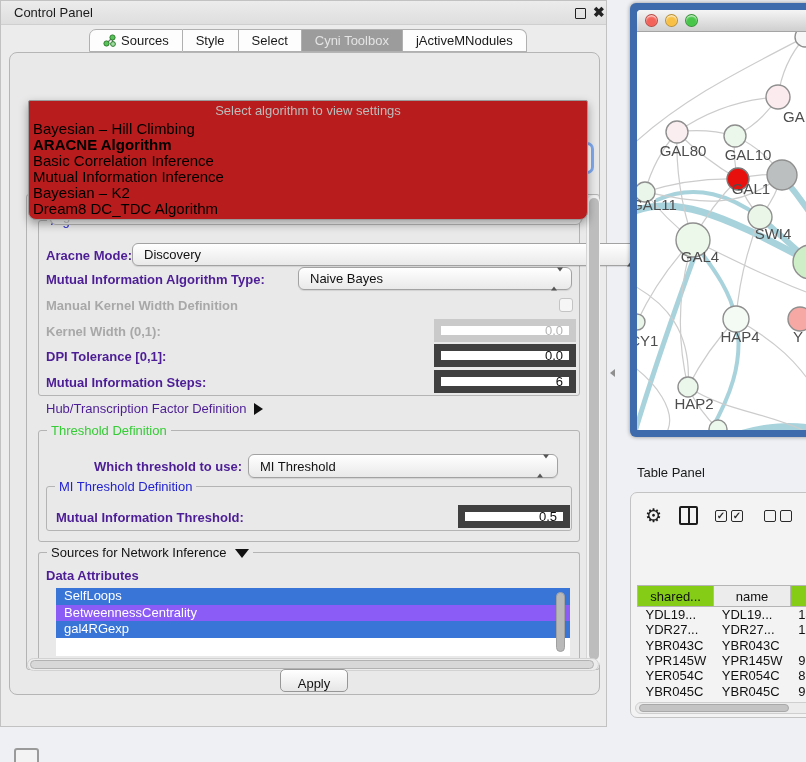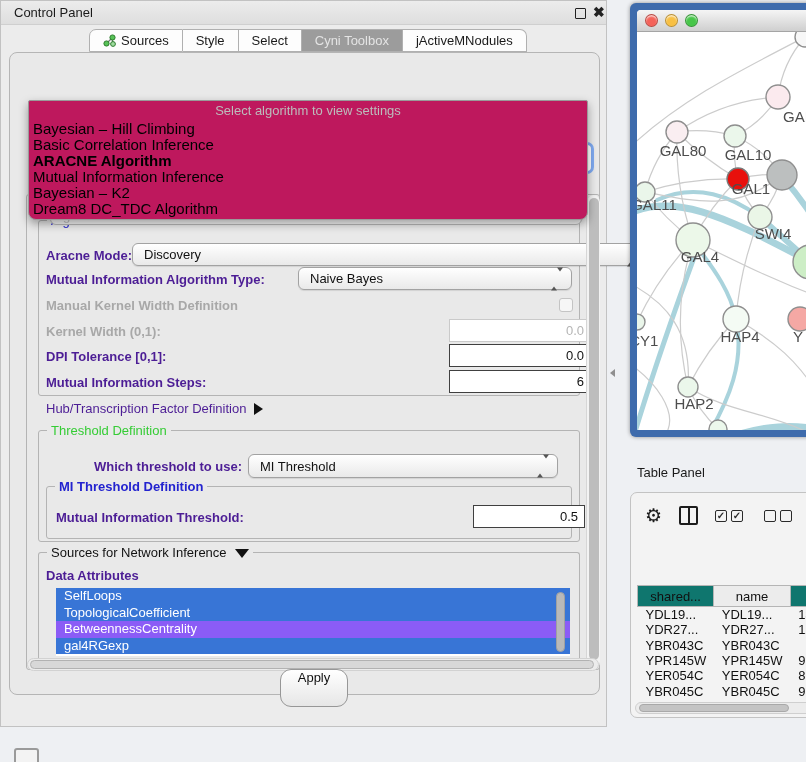--- a/index.html
+++ b/index.html
@@ -34,21 +34,21 @@
 
   
   #ghost-combo { position:absolute; left:40px; top:140px; width:532px; height:32px;
                  border:1px solid #b9b9b9; border-radius:6px; background:#f6f6f6; z-index:5; }
   #ghost-combo span { position:absolute; left:12px; top:14px; color:#c2c2c2; font-size:13px; }
   #focus-combo { position:absolute; left:548px; top:89px; width:36px; height:32px;
                  border:3px solid #7faaf0; border-radius:7px; background:#fff; z-index:4; }
 
   
   #algo-popup { position:absolute; left:18px; top:47px; width:560px; z-index:20;
-                background:#be185d; border:1px solid #9a9a9a; border-radius:2px 2px 8px 8px;
+                background:#b91c1c; border:1px solid #9a9a9a; border-radius:2px 2px 8px 8px;
                 box-shadow:0 4px 10px rgba(0,0,0,.35); padding-bottom:2px; }
   #popup-placeholder { height:20px; line-height:20px; text-align:center; color:#bcbcbc; font-size:13px; }
   .popup-item { height:16px; line-height:16px; padding-left:4px; font-size:15px; color:#000; white-space:nowrap; }
   .popup-item.bold { font-weight:bold; }
 
   
   .groupbox { position:absolute; border:1px solid #b4b4b4; border-radius:3px; }
   .gb-title { position:absolute; top:-8px; left:8px; background:#e9e9e9; padding:0 4px;
               font-size:13px; white-space:nowrap; }
   .t-blue { color:#2323cf; }
@@ -60,22 +60,22 @@
 
   .combo { position:absolute; border:1px solid #a2a2a2; border-radius:6px;
            background:linear-gradient(#ffffff,#e9e9e9); box-shadow:0 1px 1px rgba(0,0,0,.1);
            display:flex; align-items:center; padding-left:11px; font-size:13px; }
   .arrows { position:absolute; right:8px; top:50%; transform:translateY(-50%); }
   .arr-up { width:0;height:0;border-left:3.5px solid transparent;border-right:3.5px solid transparent;
             border-bottom:4.5px solid #555; margin-bottom:2px; }
   .arr-dn { width:0;height:0;border-left:3.5px solid transparent;border-right:3.5px solid transparent;
             border-top:4.5px solid #555; }
 
-  .field { position:absolute; border:1px solid #404040; background:#fff; font-size:13px;
-           display:flex; align-items:center; justify-content:flex-end; padding-right:6px;margin-left:15px; }
+  .field { position:absolute; border:7px solid #404040; background:#fff; font-size:13px;
+           display:flex; align-items:center; justify-content:flex-end; padding-right:6px; }
   .field.disabled { border-color:#cacaca; color:#b5b5b5; }
 
   #kernel-checkbox { position:absolute; left:549px; top:297px; width:14px; height:14px;
                      border:1px solid #c4c4c4; border-radius:3px; background:#f6f6f6; }
 
   .expander-arrow-right { display:inline-block; width:0; height:0; margin-left:8px;
         border-top:6px solid transparent; border-bottom:6px solid transparent; border-left:9px solid #111;
         vertical-align:-2px; }
   .expander-arrow-down { display:inline-block; width:0; height:0; margin-left:8px;
         border-left:7px solid transparent; border-right:7px solid transparent; border-top:9px solid #111;
@@ -91,24 +91,24 @@
   
   #settings-vscroll-track { position:absolute; left:576px; top:193px; width:14px; height:474px;
                             background:#f3f3f3; border-left:1px solid #d6d6d6; border-radius:7px; }
   #settings-vscroll-thumb { position:absolute; left:2px; top:3px; width:10px; height:462px;
                             background:#bdbdbd; border-radius:6px; }
   #settings-hscroll-track { position:absolute; left:17px; top:656px; width:572px; height:13px;
                             background:#ececec; border:1px solid #d2d2d2; border-radius:7px; }
   #settings-hscroll-thumb { position:absolute; left:2px; top:1px; width:564px; height:9px;
                             background:#d8d8d8; border:1px solid #b2b2b2; border-radius:5px; }
 
-  #apply-btn { position:absolute; left:270px; top:667px; width:68px; height:38px;
-               border:1px solid #979797; border-radius:11px;
+  #apply-btn { position:absolute; left:270px; top:667px; width:68px; height:23px;
+               border:1px solid #979797; border-radius:5px;
                background:linear-gradient(#ffffff,#e6e6e6); font-size:13px;
-               display:flex; align-items:flex-start; justify-content:center; }
+               display:flex; align-items:flex-end; justify-content:center; }
 
   
   #net-window { position:absolute; left:630px; top:3px; width:200px; height:434px;
                 background:#3e6bac; border-radius:6px; padding:7px;
                 box-shadow:0 0 4px rgba(0,0,0,.4); }
   #net-inner { width:100%; height:100%; background:#fff; border-radius:4px 4px 0 0; overflow:hidden; }
   #net-titlebar { height:22px; background:linear-gradient(#f5f5f5,#cfcfcf);
                   border-bottom:1px solid #a5a5a5; display:flex; align-items:center; padding-left:8px; gap:7px; }
   .traffic { width:13px; height:13px; border-radius:50%; border:1px solid rgba(0,0,0,.25);
              box-shadow:inset 0 1.5px 1.5px rgba(255,255,255,.7); }
@@ -130,21 +130,21 @@
   .tb-ico { display:flex; align-items:center; }
   #gear-ico { font-size:19px; color:#1c1c1c; line-height:19px; }
   #split-ico { width:19px; height:19px; border:2px solid #1c1c1c; border-radius:2px; position:relative; }
   #split-ico:after { content:""; position:absolute; left:6.5px; top:0; width:2px; height:15px; background:#1c1c1c; }
   .cb { width:12px; height:12px; border:1.6px solid #2a2a2a; border-radius:2px; margin-right:4px;
         font-size:10px; line-height:9px; text-align:center; color:#2a2a2a; font-weight:bold; }
 
   #yeast-table { position:absolute; left:6px; top:46px; width:240px; border-collapse:collapse; }
   #yeast-table th { height:21px; border:1px solid #b5b5b5; background:#ececec;
                     font-size:13px; font-weight:normal; text-align:center; }
-  #yeast-table th.hl { background:#0f766e; }
+  #yeast-table th.hl { background:#84cc16; }
   #yeast-table td { height:15.4px; font-size:13px; padding:0 0 0 8px; white-space:nowrap; }
   #table-clip { position:absolute; left:0; top:46px; width:220px; height:162px; overflow:hidden; }
   #table-hscroll { position:absolute; left:4px; top:209px; width:212px; height:12px;
                    background:#ececec; border:1px solid #cfcfcf; border-radius:6px; }
   #table-hscroll-thumb { position:absolute; left:3px; top:1px; width:150px; height:8px;
                          background:#c4c4c4; border:1px solid #a9a9a9; border-radius:4px; }
 
   
   #mini-icon { position:absolute; left:14px; top:748px; width:25px; height:18px;
                border:2px solid #9a9a9a; border-radius:3px; background:#f3f3f3; }
@@ -190,22 +190,22 @@
 
     <div id="focus-combo"></div>
     <div id="ghost-combo">
       <span>gal-filtered sif default node</span>
     </div>
 
     <div id="algo-popup">
       <div id="popup-placeholder">Select algorithm to view settings</div>
       <div id="popup-list">
           <div class="popup-item">Bayesian – Hill Climbing</div>
+          <div class="popup-item bold">ARACNE Algorithm</div>
           <div class="popup-item">Basic Correlation Inference</div>
-          <div class="popup-item bold">ARACNE Algorithm</div>
           <div class="popup-item">Mutual Information Inference</div>
           <div class="popup-item">Bayesian – K2</div>
           <div class="popup-item">Dream8 DC_TDC Algorithm</div>
         </div>
     </div>
 
     <div class="groupbox" style="left:16px; top:141px; width:574px; height:476px;">
       <span class="gb-title">Cyni Algorithm Settings</span>
     </div>
 
@@ -250,37 +250,36 @@
     <div class="groupbox" style="left:28px; top:377px; width:542px; height:112px;">
       <span class="gb-title t-green">Threshold Definition</span>
     </div>
 
     <span class="lbl" style="left:84px; top:406px;">Which threshold to use:</span>
     <div class="combo" style="left:238px; top:401px; width:310px; height:24px;">
       <span>MI Threshold</span>
       <span class="arrows"><span class="arr-up"></span><span class="arr-dn"></span></span>
     </div>
 
-    <div class="groupbox" style="left:36px; top:433px; width:526px; height:53px;font-weight:bold;">
+    <div class="groupbox" style="left:36px; top:433px; width:526px; height:45px;">
       <span class="gb-title t-blue">MI Threshold Definition</span>
     </div>
     <span class="lbl" style="left:46px; top:457px;">Mutual Information Threshold:</span>
     <div class="field" style="left:448px; top:452px; width:112px; height:23px;">
       <span>0.5</span>
     </div>
 
     <div class="groupbox" style="left:28px; top:499px; width:542px; height:118px; border-bottom:none;">
       <span class="gb-title">
         <span>Sources for Network Inference</span><span class="expander-arrow-down"></span>
       </span>
     </div>
     <span class="lbl" style="left:36px; top:515px;">Data Attributes</span>
     <div id="attr-list" style="top:535px;">
         <div class="attr-item sel" style="background: rgb(56, 117, 214);">SelfLoops</div>
-        <div class="attr-item sel" style="background: rgb(56, 117, 214);">TopologicalCoefficient</div>
         <div class="attr-item sel" style="background: #8b5cf6;">BetweennessCentrality</div>
         <div class="attr-item sel" style="background: rgb(56, 117, 214);">gal4RGexp</div>
       </div>
     <div id="attr-vscroll" style="top:539px;"></div>
 
     <div id="settings-vscroll-track" style="top:142px; height:474px;">
       <div id="settings-vscroll-thumb"></div>
     </div>
     <div id="settings-hscroll-track" style="top:605px;">
       <div id="settings-hscroll-thumb"></div>

